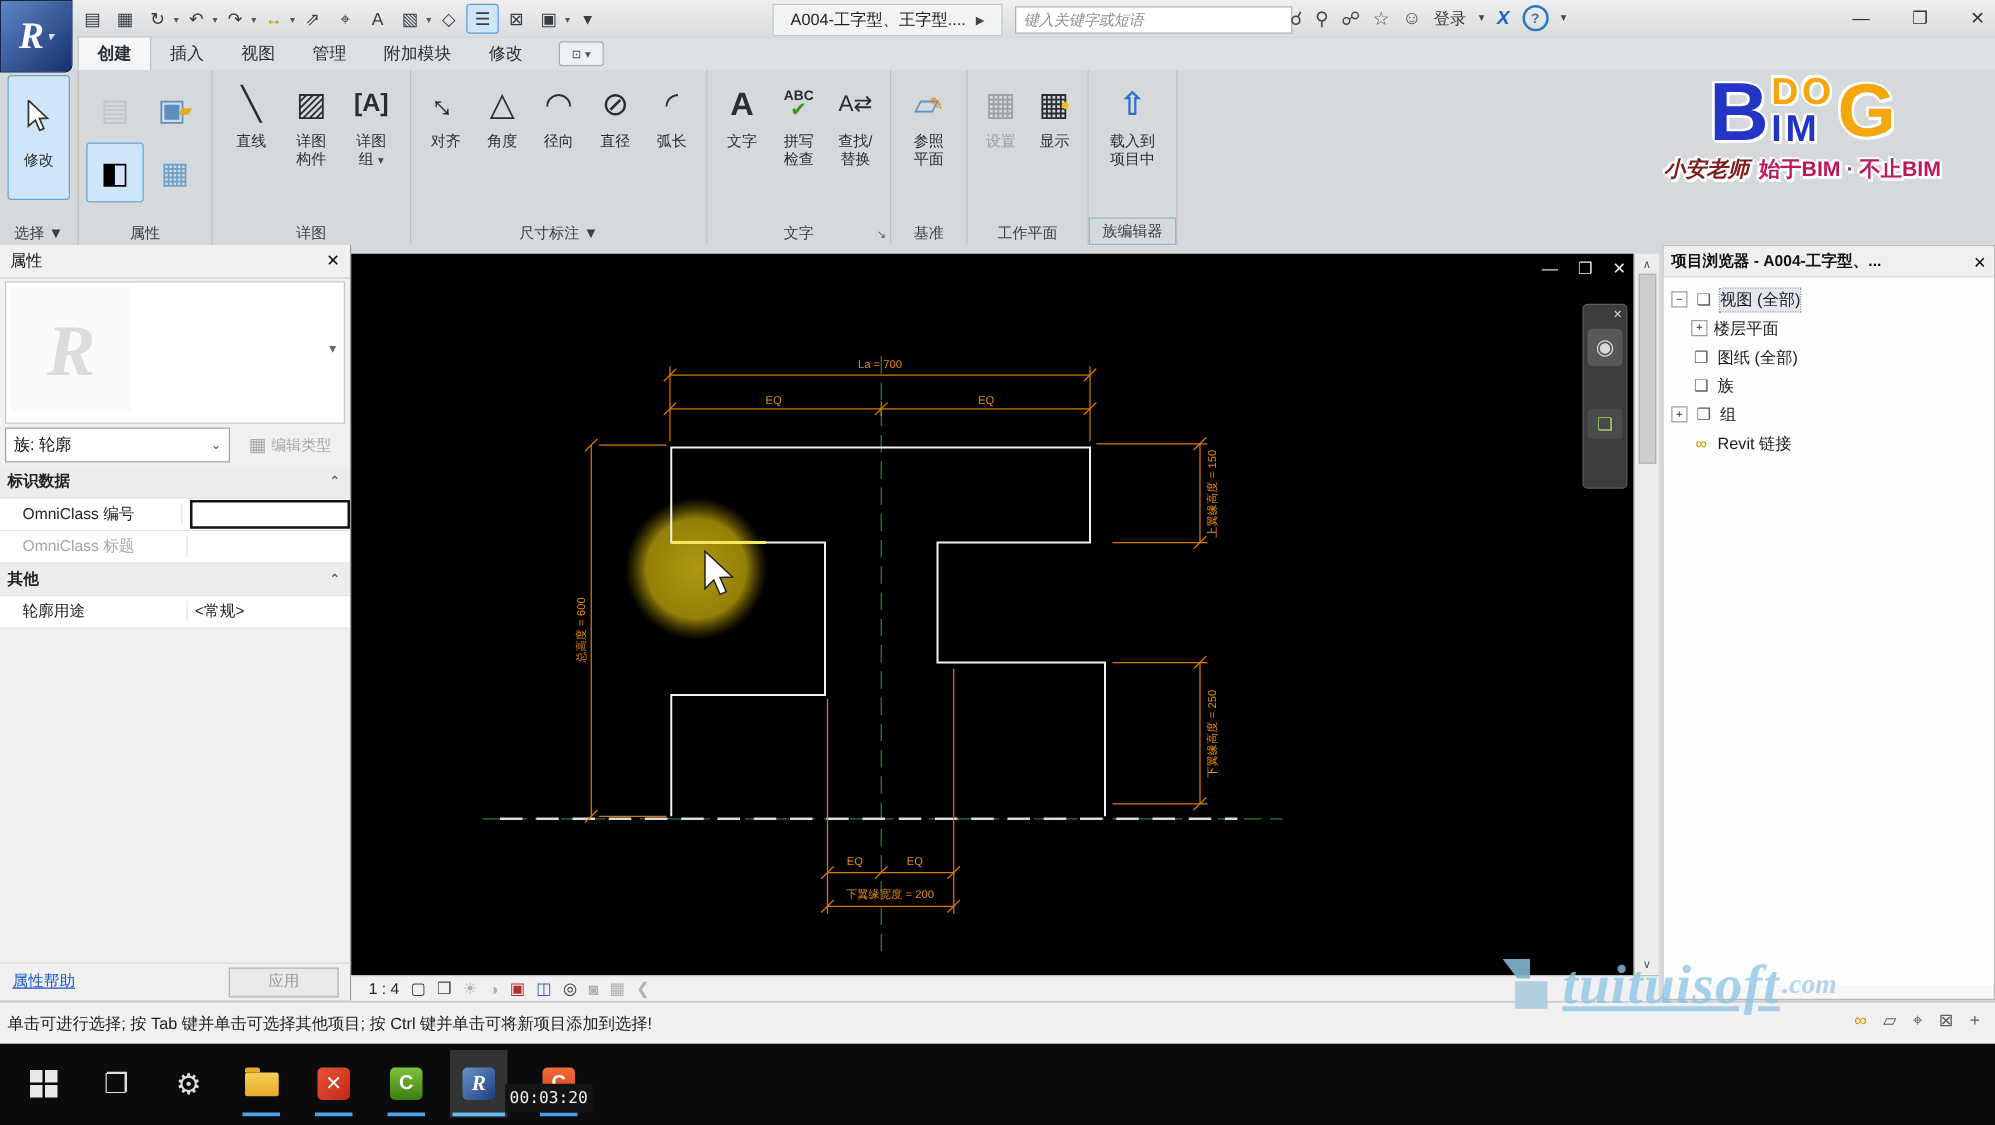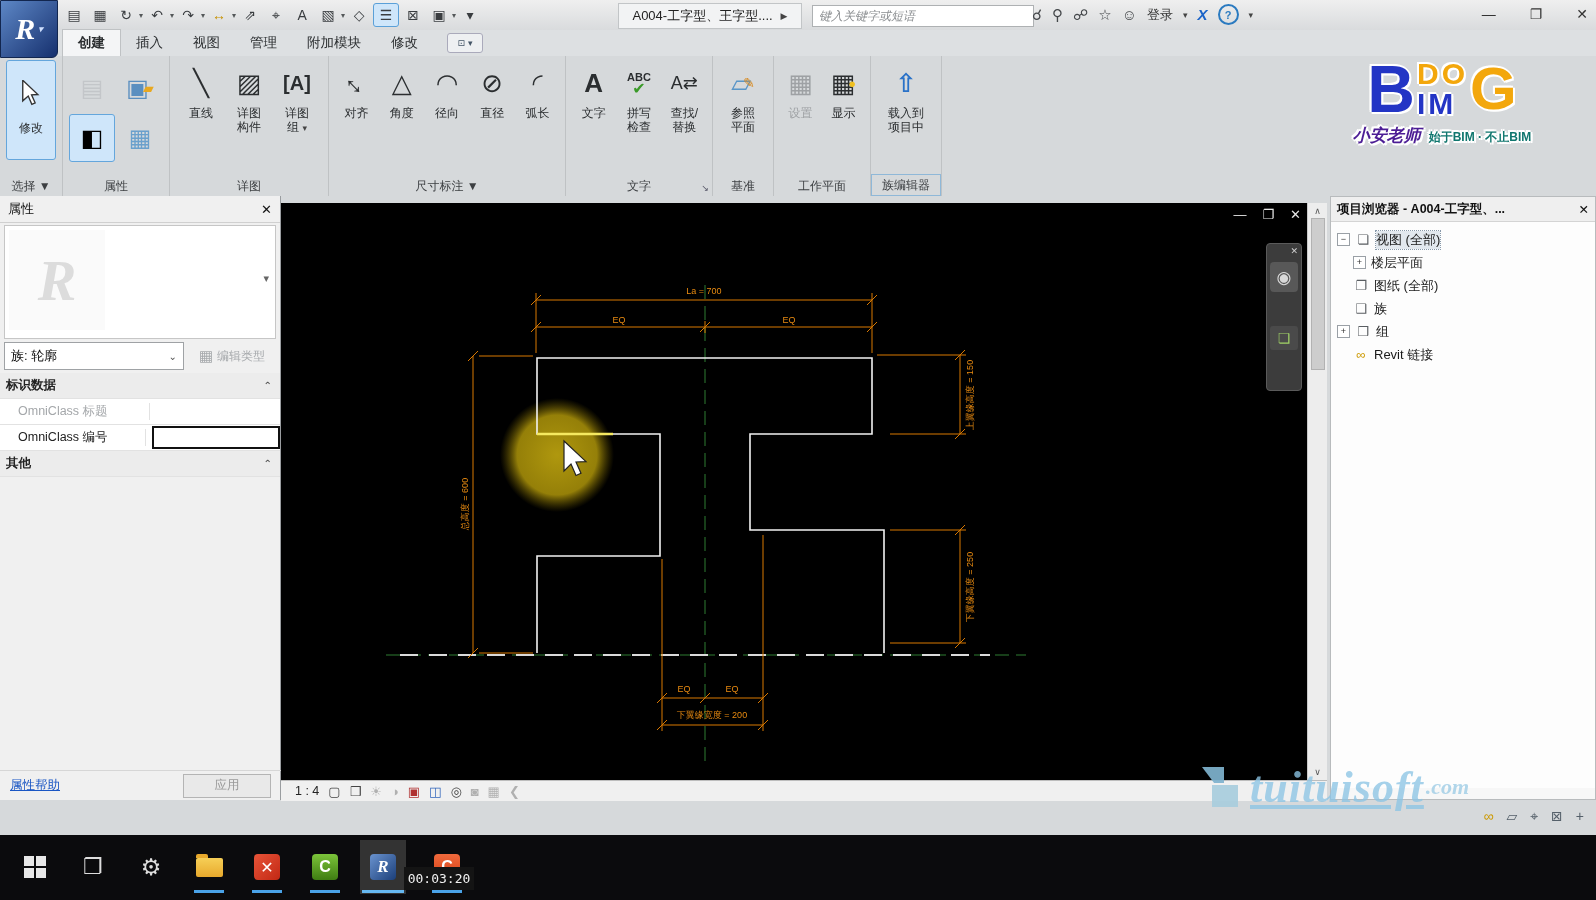--- a/index.html
+++ b/index.html
@@ -163,22 +163,22 @@
   #bimdog{left:1292px;top:56px;width:300px;height:104px;z-index:20;display:flex;flex-direction:column;
     align-items:center;pointer-events:none;}
   #bimdog .row1{display:flex;align-items:center;line-height:1;}
   .ol{text-shadow:-2px 0 #fff,2px 0 #fff,0 -2px #fff,0 2px #fff,2px 2px #fff,-2px -2px #fff;}
   #bimdog .B{font-size:66px;font-weight:900;color:#2335c5;}
   #bimdog .mid{display:flex;flex-direction:column;margin:0 2px;justify-content:flex-end;}
   #bimdog .DO{font-size:30px;font-weight:900;color:#f3a70c;letter-spacing:3px;}
   #bimdog .IM{font-size:30px;font-weight:900;color:#2335c5;letter-spacing:3px;}
   #bimdog .G{font-size:60px;font-weight:900;color:#f3a70c;}
   #bimdog .row2{display:flex;gap:8px;margin-top:2px;align-items:baseline;}
-  #bimdog .tagL{font:italic 700 17px "Liberation Sans",sans-serif;color:#4c1d95;}
-  #bimdog .tagR{font-weight:700;font-size:12px;color:#0f766e;}
+  #bimdog .tagL{font:italic 700 17px "Liberation Sans",sans-serif;color:#7f1d1d;}
+  #bimdog .tagR{font-weight:700;font-size:17px;color:#be185d;}
   #tuitui{left:1198px;top:756px;width:400px;height:62px;z-index:40;display:flex;align-items:center;
     pointer-events:none;opacity:.92;}
   #tuitui .mark{position:relative;width:52px;height:52px;}
   #tuitui .mark .m1{position:absolute;left:4px;top:6px;width:22px;height:16px;background:#7fb3cf;
     clip-path:polygon(0 0,100% 0,100% 100%,55% 100%);}
   #tuitui .mark .m2{position:absolute;left:14px;top:24px;width:26px;height:22px;background:#a9cede;}
   #tuitui .wmtext{font:italic 700 44px "Liberation Serif",serif;color:rgba(140,196,228,.85);letter-spacing:1px;text-decoration:underline;}
   #tuitui .wmtld{font:italic 700 22px "Liberation Serif",serif;color:rgba(150,200,228,.8);margin-left:2px;}
 </style>
 </head>
@@ -402,33 +402,37 @@
       </div>
       <div id="edittype">
         <span style="font-size:15px;">▦</span>
         <span>编辑类型</span>
       </div>
     </div>
     <div class="prow section">
       <span class="pname">标识数据</span>
       <span class="chev">⌃</span>
     </div>
-    <div class="prow grayed">
-      <span class="pname">OmniClass 标题</span>
-      <span class="pval"></span>
-    </div>
     <div class="prow">
       <span class="pname">OmniClass 编号</span>
       <span class="pval">
           <span class="inputbox"></span>
         </span>
     </div>
+    <div class="prow grayed">
+      <span class="pname">OmniClass 标题</span>
+      <span class="pval"></span>
+    </div>
     <div class="prow section">
       <span class="pname">其他</span>
       <span class="chev">⌃</span>
+    </div>
+    <div class="prow">
+      <span class="pname">轮廓用途</span>
+      <span class="pval">&lt;常规&gt;</span>
     </div>
     <div id="propfoot">
       <span id="prophelp">属性帮助</span>
       <span id="applybtn">应用</span>
     </div>
   </div>
 
   <div id="canvas" class="abs">
     <div id="canwin" class="abs">
       <span>—</span>
@@ -574,20 +578,23 @@
         <span class="tlabel">组</span>
       </div>
       <div class="titem">
         <span class="exp none"></span>
         <span class="ticon" style="color:#CC9900;">∞</span>
         <span class="tlabel">Revit 链接</span>
       </div>
     </div>
   </div>
 
+  <div id="statusbar" class="abs">
+    <span>单击可进行选择; 按 Tab 键并单击可选择其他项目; 按 Ctrl 键并单击可将新项目添加到选择!</span>
+  </div>
   <div id="statusicons">
     <span class="gold">∞</span>
     <span>▱</span>
     <span>⌖</span>
     <span>⊠</span>
     <span>+</span>
   </div>
 
   <div id="taskbar" class="abs"></div>
   <div class="task" style="left:12px;">

